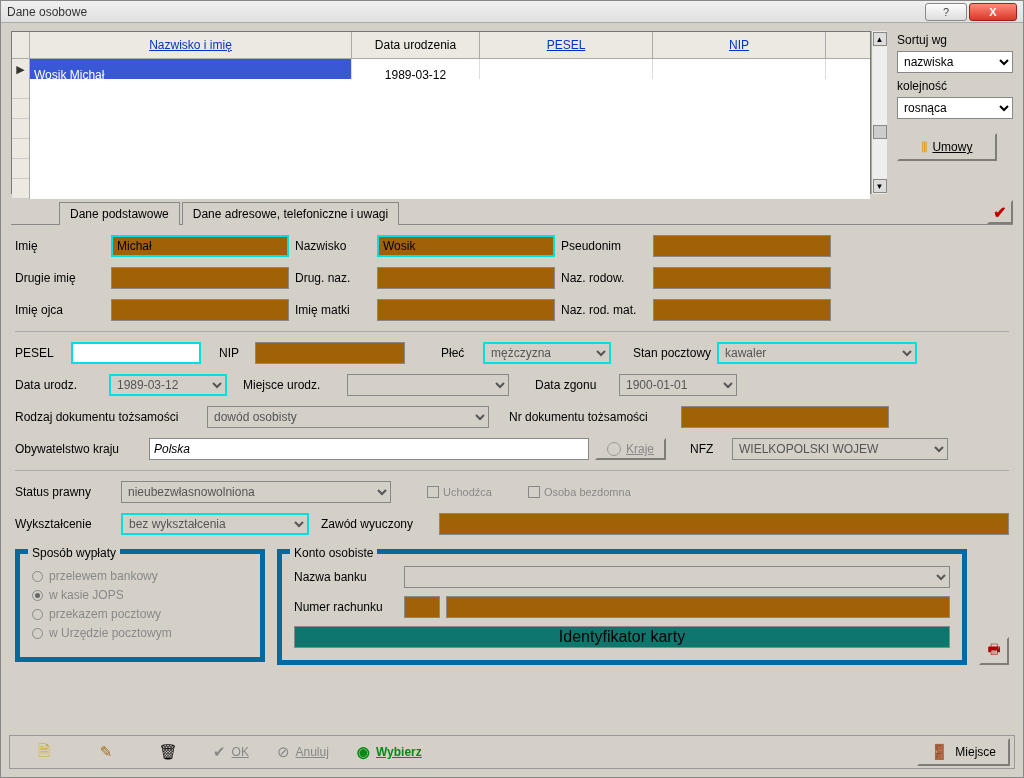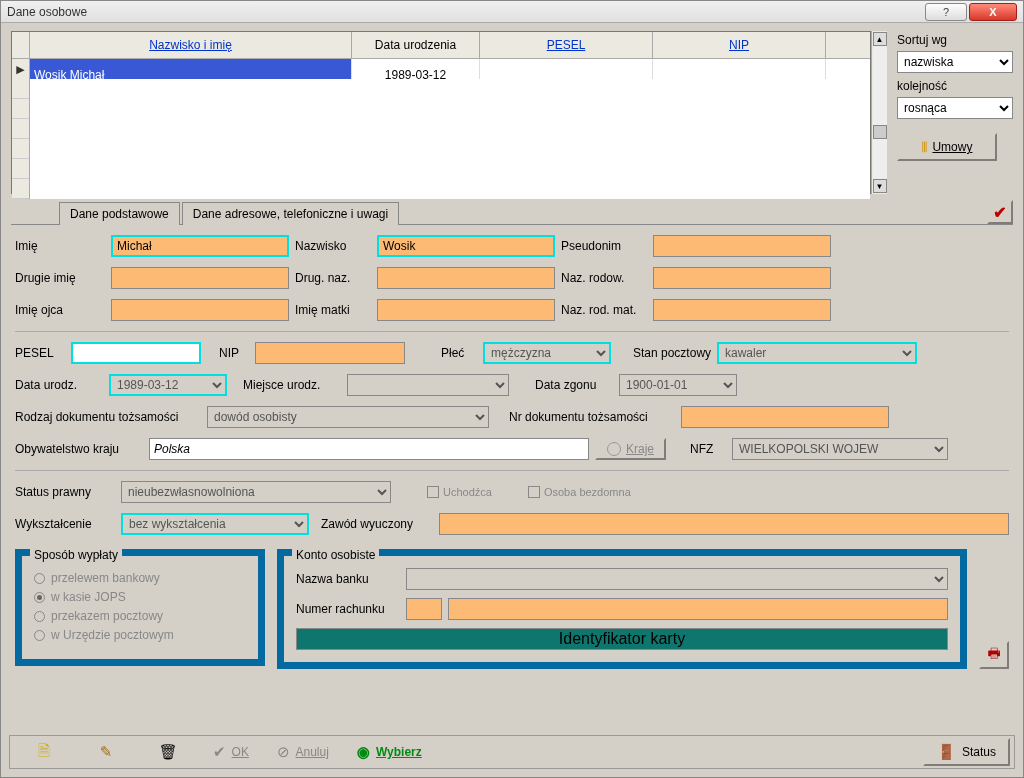--- a/index.html
+++ b/index.html
@@ -41,28 +41,28 @@
 .umowy-btn .lbl { text-decoration:underline; }
 
 .tabs-row { display:flex; align-items:center; margin-top:6px; }
 .tab { border:1px solid #888; border-bottom:0; padding:4px 10px; background:#d4d0c8; font-size:12px; margin-right:2px; position:relative; top:1px; }
 .tab.active { background:#d4d0c8; z-index:2;margin-left:48px; }
 .check-btn { margin-left:auto; width:26px; height:24px; border:2px outset #d4d0c8; background:#d4d0c8; display:flex; align-items:center; justify-content:center; color:#c00000; font-size:16px; font-weight:bold; }
 
 .form-panel { border-top:1px solid #888; padding:10px 4px 0 4px; }
 .frow { display:flex; align-items:center; gap:6px; margin-bottom:10px; }
 .flbl { font-size:12px; white-space:nowrap; }
-.finput { height:22px; border:1px solid #888; background:#fdba74; padding:2px 4px; font-size:12px; }
+.finput { height:22px; border:1px solid #888; background:#a16207; padding:2px 4px; font-size:12px; }
 .finput.white { background:#fff; }
 .finput.hi { border:2px solid #00e0e0; }
 .fsel { height:22px; border:1px solid #888; background:#d4d0c8; font-size:12px; padding:1px 2px; color:#555; }
 .fsel.hi { border:2px solid #00e0e0; }
 hr.sep { border:0; border-top:1px solid #aaa; margin:6px 0 10px 0; }
 
-.group-box { border:7px solid #0369a1; padding:12px; position:relative; margin-top:4px; }
+.group-box { border:5px solid #0369a1; padding:12px; position:relative; margin-top:4px; }
 .group-box .legend { position:absolute; top:-8px; left:8px; background:#d4d0c8; padding:0 4px; font-size:12px; }
 .radio-item { display:flex; align-items:center; gap:6px; font-size:12px; color:#888; margin:3px 0 5px 0; }
 .radio-dot { width:11px; height:11px; border:1px solid #888; border-radius:50%; display:inline-flex; align-items:center; justify-content:center; }
 .radio-dot.sel::after { content:""; width:5px; height:5px; background:#666; border-radius:50%; }
 .chk { width:12px; height:12px; border:1px solid #888; display:inline-block; margin-right:4px; }
 
 .bottom-bar { position:absolute; left:8px; right:8px; bottom:8px; height:34px; border:1px solid #999; background:#d4d0c8; display:flex; align-items:center; padding:2px 4px; gap:2px; }
 .bbtn { height:28px; border:1px solid #d4d0c8; background:#d4d0c8; display:flex; align-items:center; justify-content:center; gap:6px; font-size:12px; padding:0 12px; min-width:60px; }
 .bbtn .ic { font-size:15px; }
 .bbtn.disabled { color:#888; }
@@ -292,16 +292,16 @@
     <button class="bbtn disabled">
         <span class="ic">⊘</span>
         <span style="text-decoration:underline;">Anuluj</span>
       </button>
     <button class="bbtn wybierz">
         <span class="ic" style="color:#038a13;">◉</span>
         <span style="text-decoration:underline;">Wybierz</span>
       </button>
     <button class="bbtn zamknij">
         <span class="ic" style="color:#b00000;">🚪</span>
-        <span>Status</span>
+        <span>Miejsce</span>
       </button>
   </div>
 </div>
 
 </body></html>

